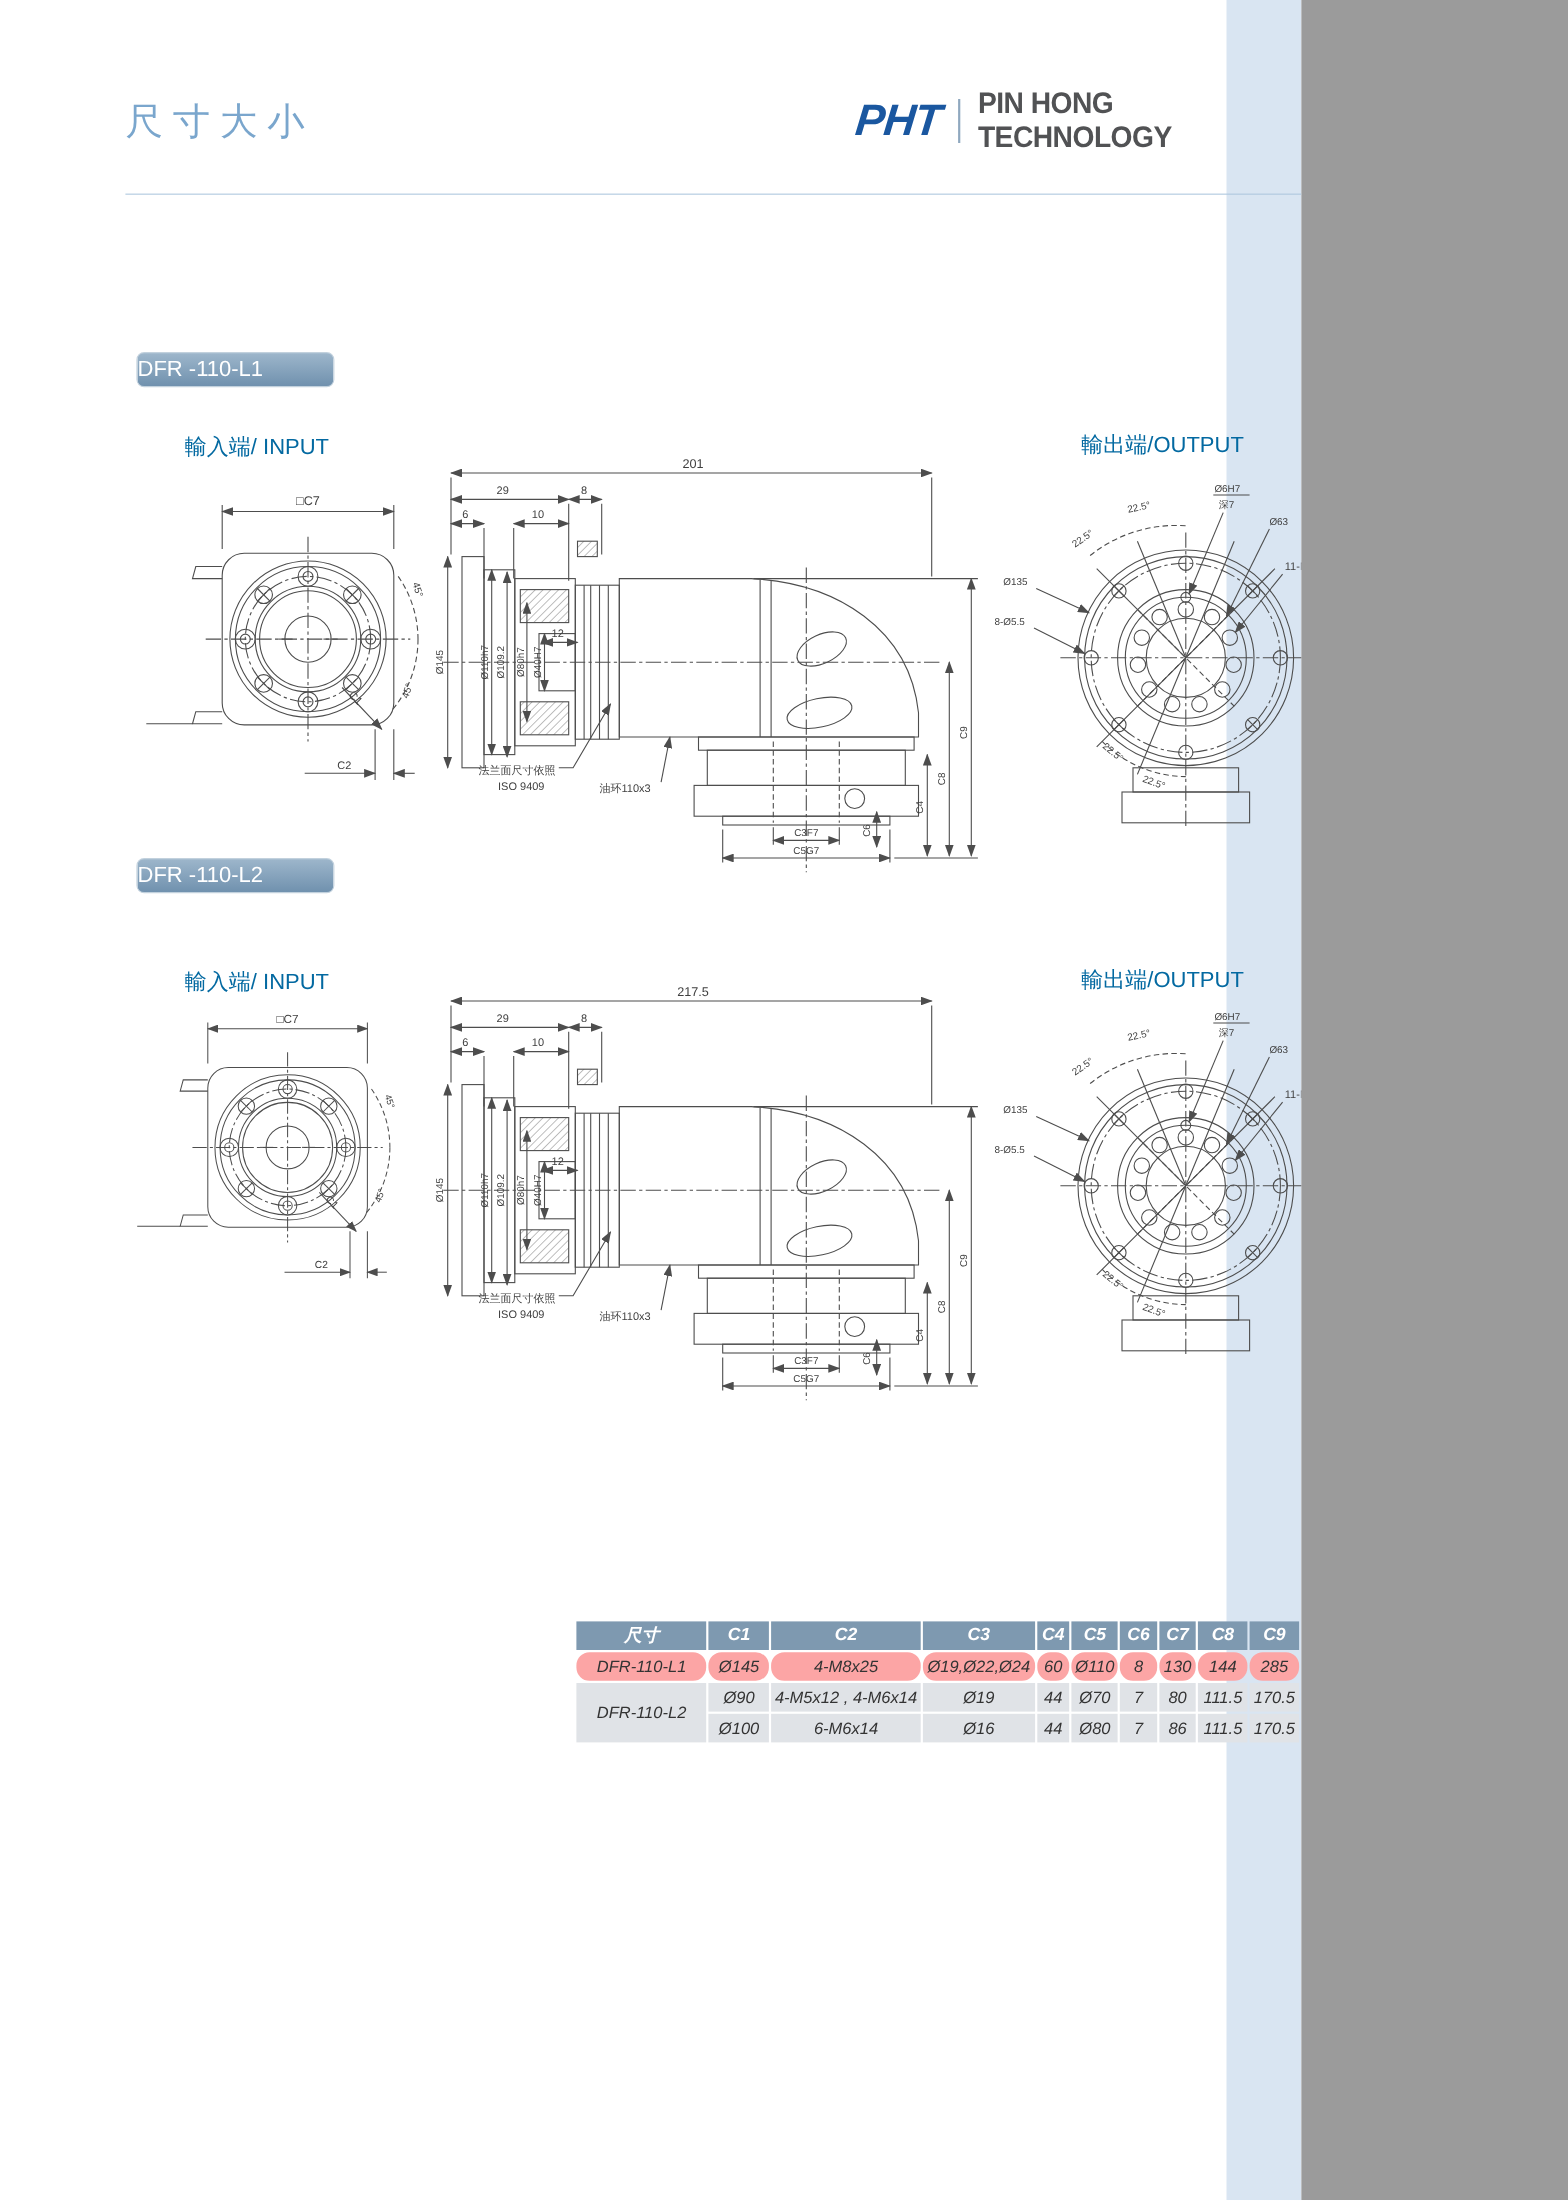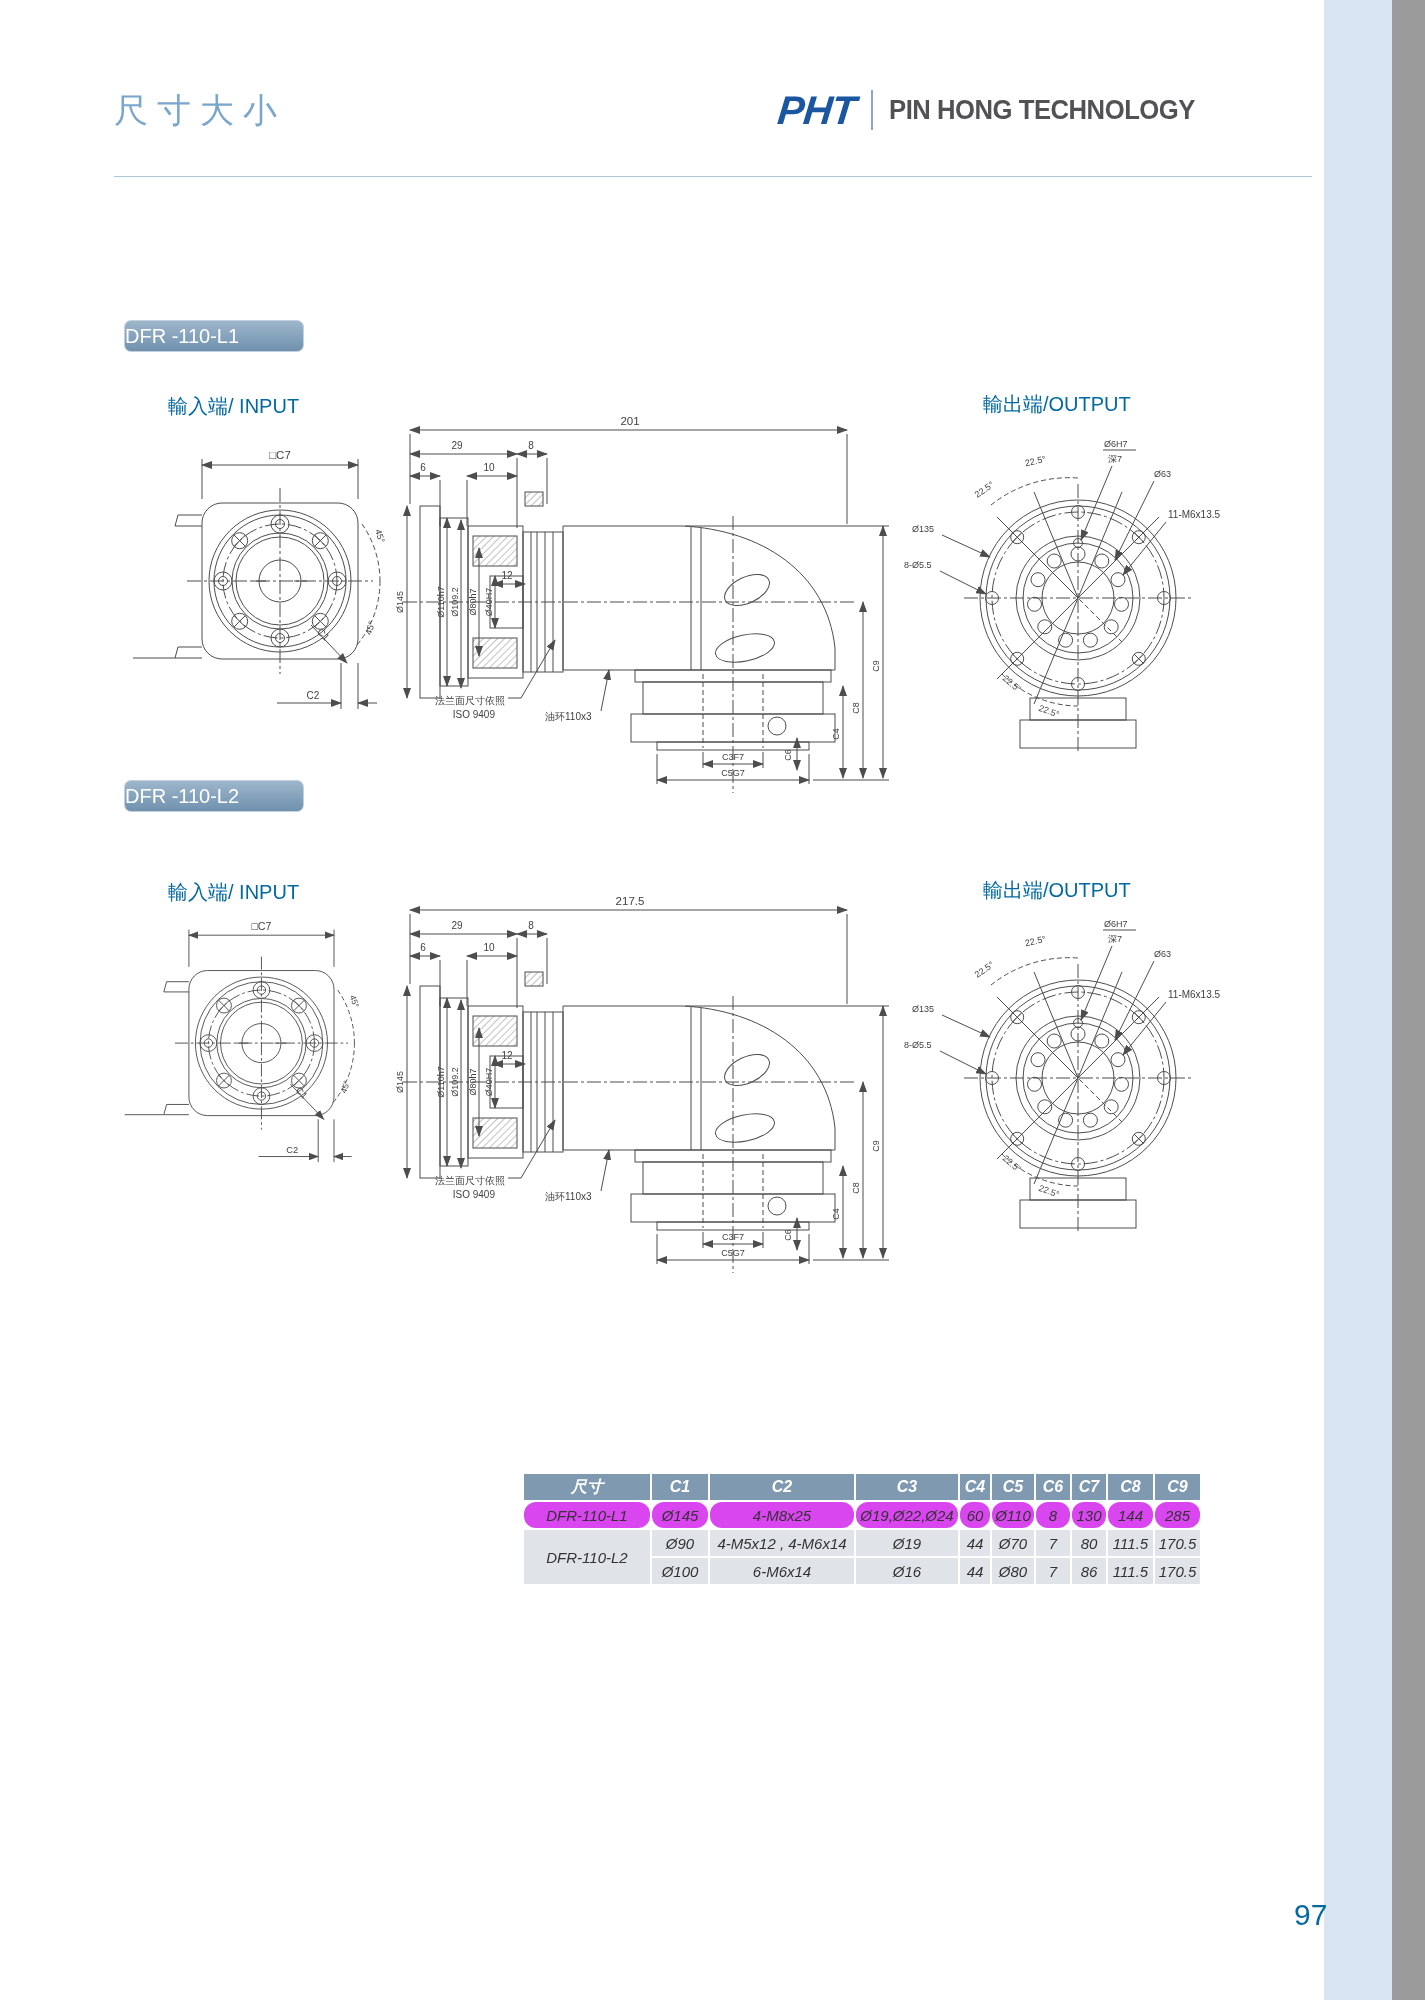--- a/index.html
+++ b/index.html
@@ -1,16 +1,16 @@
 <!DOCTYPE html>
 <html><head>
 <meta charset="utf-8">
 <style>
   html,body{margin:0;padding:0;background:#9b9b9b;}
-  #page{position:relative;width:1392px;height:2000px;background:#ffffff;overflow:hidden;
+  #page{position:relative;width:1183px;height:2000px;background:#ffffff;overflow:hidden;
         font-family:"Liberation Sans","DejaVu Sans",sans-serif;}
   .abs{position:absolute;}
   #band{right:0;top:0;width:68px;height:2000px;background:#d9e5f2;}
   #title{left:114px;top:88px;font-size:34px;letter-spacing:9px;color:#7aa6cd;}
   #logo-row{left:778px;top:86px;display:flex;align-items:center;gap:16px;height:48px;}
   #logo{font-size:40px;font-weight:800;font-style:italic;color:#1a57a0;letter-spacing:-1px;transform:skewX(-6deg);}
   #logo-div{width:2px;height:40px;background:#8fa8bf;}
   #company{font-size:27px;font-weight:700;color:#515254;letter-spacing:-.5px;transform:scaleX(.95);transform-origin:left;}
   #rule{left:114px;top:176px;width:1198px;height:1px;background:#aec8de;}
   .badge{width:178px;height:30px;line-height:30px;color:#fff;font-size:20px;
@@ -20,21 +20,21 @@
   #in1{left:168px;top:393px;} #out1{left:983px;top:391px;}
   #in2{left:168px;top:879px;} #out2{left:983px;top:877px;}
   svg{overflow:visible;}
   svg .t{fill:#3f3f3f;font-size:10px;stroke:none;font-family:"Liberation Sans","DejaVu Sans",sans-serif;}
   svg .t2{font-size:11.5px;} svg .ts{font-size:9px;}
   .cl{stroke-dasharray:14 3 3 3;} .dsh{stroke-dasharray:5 3;}
   #dim-table{left:522px;top:1472px;}
   table{border-collapse:separate;border-spacing:2px;font-style:italic;}
   th{background:#7e99b0;color:#fff;font-weight:600;font-size:16px;height:26px;padding:0 3px;}
   td{text-align:center;font-size:15px;color:#333;height:26px;padding:0 3px;}
-  td.r1{background:#d946ef;border-radius:12px;} td.r2{background:#e0e3e7;}
+  td.r1{background:#fca5a5;border-radius:12px;} td.r2{background:#e0e3e7;}
   #footnote{left:522px;top:1600px;width:680px;text-align:center;font-size:12.5px;color:#8a8a8a;}
   #pagenum{left:1294px;top:1898px;font-size:30px;color:#0369a1;}
 </style>
 </head>
 <body>
 
 <div id="page">
 
   <div id="band" class="abs"></div>
 

